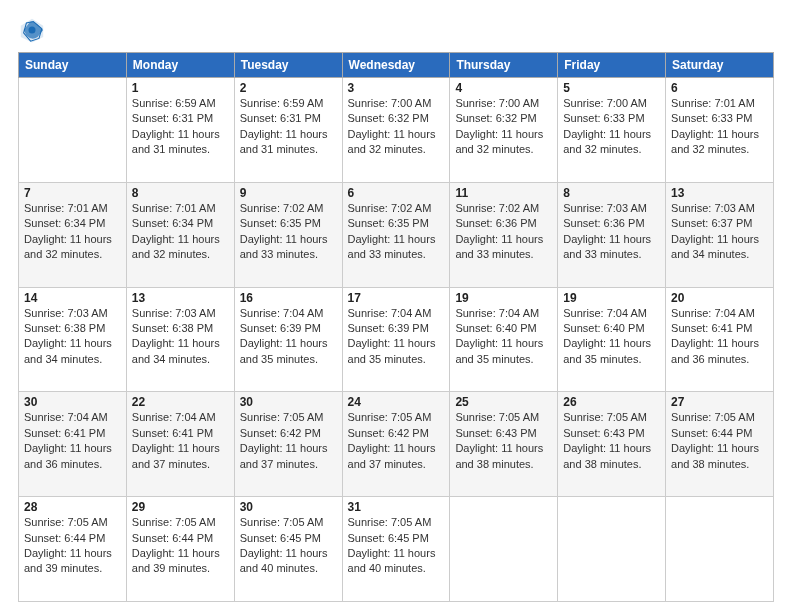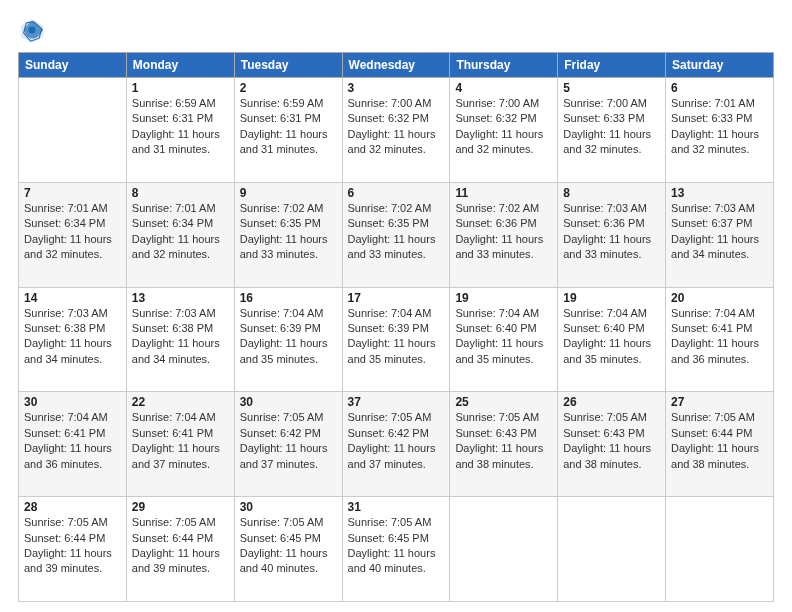--- a/index.html
+++ b/index.html
@@ -294,21 +294,21 @@
 and 37 minutes.</div>
           </td>
           <td>
             <span class="day-number">30</span>
             <div class="day-info" style="white-space: pre-line;">Sunrise: 7:05 AM
 Sunset: 6:42 PM
 Daylight: 11 hours
 and 37 minutes.</div>
           </td>
           <td>
-            <span class="day-number">37</span>
+            <span class="day-number">24</span>
             <div class="day-info" style="white-space: pre-line;">Sunrise: 7:05 AM
 Sunset: 6:42 PM
 Daylight: 11 hours
 and 37 minutes.</div>
           </td>
           <td>
             <span class="day-number">25</span>
             <div class="day-info" style="white-space: pre-line;">Sunrise: 7:05 AM
 Sunset: 6:43 PM
 Daylight: 11 hours

